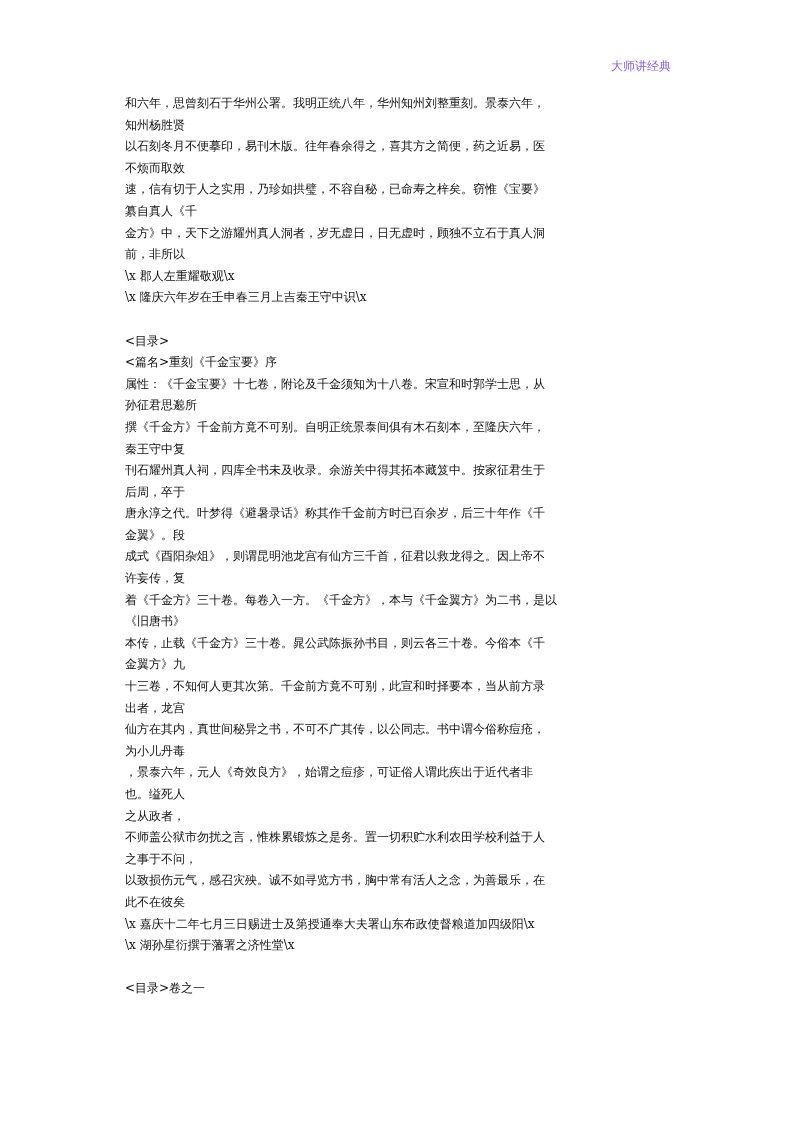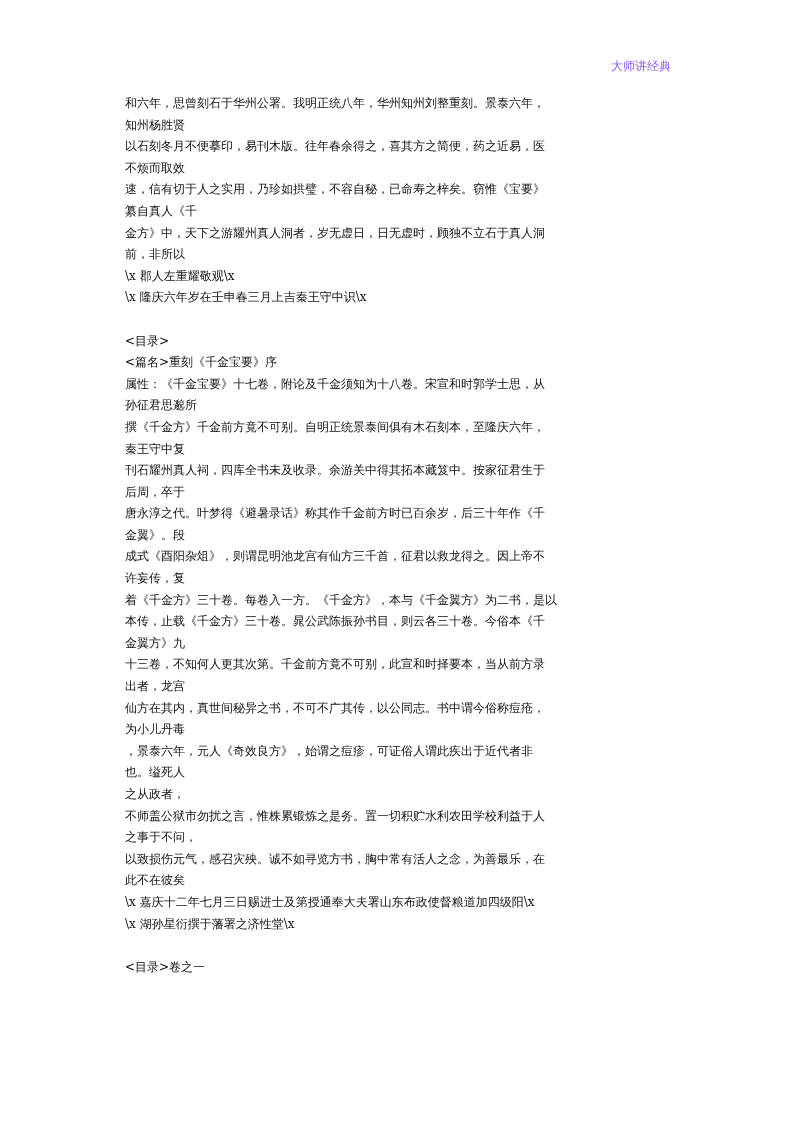--- a/index.html
+++ b/index.html
@@ -33,20 +33,21 @@
   <div class="line">孙征君思邈所</div>
   <div class="line">撰《千金方》千金前方竟不可别。自明正统景泰间俱有木石刻本，至隆庆六年，</div>
   <div class="line">秦王守中复</div>
   <div class="line">刊石耀州真人祠，四库全书未及收录。余游关中得其拓本藏笈中。按家征君生于</div>
   <div class="line">后周，卒于</div>
   <div class="line">唐永淳之代。叶梦得《避暑录话》称其作千金前方时已百余岁，后三十年作《千</div>
   <div class="line">金翼》。段</div>
   <div class="line">成式《酉阳杂俎》，则谓昆明池龙宫有仙方三千首，征君以救龙得之。因上帝不</div>
   <div class="line">许妄传，复</div>
   <div class="line">着《千金方》三十卷。每卷入一方。《千金方》，本与《千金翼方》为二书，是以</div>
+  <div class="line">《旧唐书》</div>
   <div class="line">本传，止载《千金方》三十卷。晁公武陈振孙书目，则云各三十卷。今俗本《千</div>
   <div class="line">金翼方》九</div>
   <div class="line">十三卷，不知何人更其次第。千金前方竟不可别，此宣和时择要本，当从前方录</div>
   <div class="line">出者，龙宫</div>
   <div class="line">仙方在其内，真世间秘异之书，不可不广其传，以公同志。书中谓今俗称痘疮，</div>
   <div class="line">为小儿丹毒</div>
   <div class="line">，景泰六年，元人《奇效良方》，始谓之痘疹，可证俗人谓此疾出于近代者非</div>
   <div class="line">也。缢死人</div>
   <div class="line">之从政者，</div>
   <div class="line">不师盖公狱市勿扰之言，惟株累锻炼之是务。置一切积贮水利农田学校利益于人</div>

